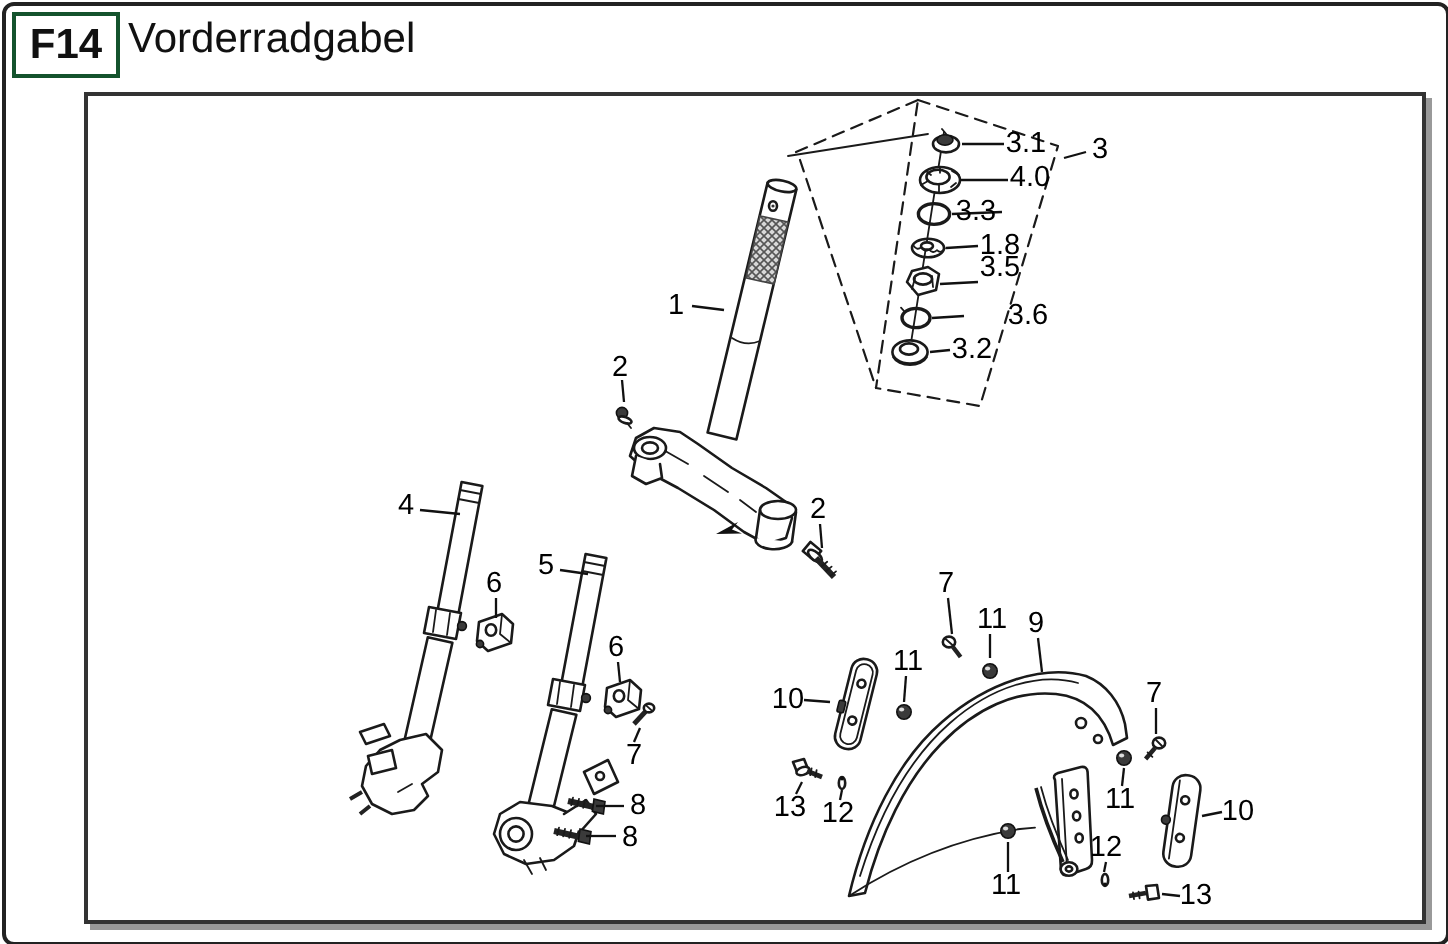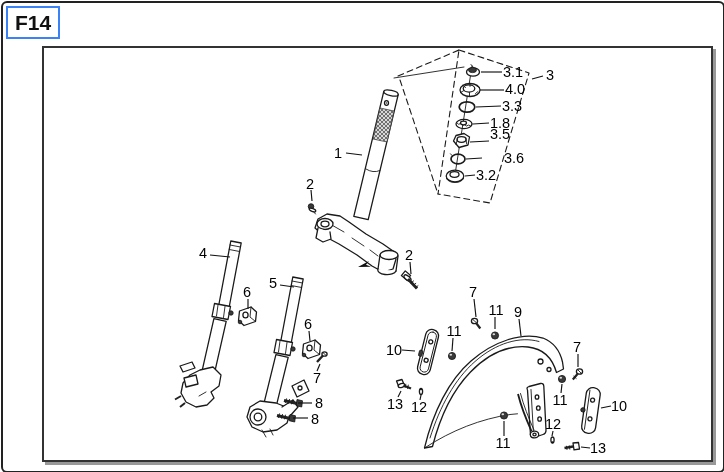--- a/index.html
+++ b/index.html
@@ -6,21 +6,21 @@
   .stage{
     position:relative;width:724px;height:472px;background:#fff;overflow:hidden;
     font-family:"Liberation Sans","DejaVu Sans",sans-serif;color:#111;
   }
   .outer-frame{
     position:absolute;left:1px;top:1px;width:720px;height:468px;
     border:2px solid #222;border-radius:6px;pointer-events:none;
   }
   .code-box{
     position:absolute;left:6px;top:6px;width:50px;height:29px;
-    border:2px solid #3b82f6;display:flex;align-items:center;justify-content:center;
+    border:2px solid #14532d;display:flex;align-items:center;justify-content:center;
     font-weight:bold;font-size:21px;letter-spacing:0px;background:#fff;
   }
   .title{
     position:absolute;left:64px;top:8px;font-size:21px;font-weight:400;color:#111;
     white-space:nowrap;
   }
   .diagram-box{
     position:absolute;left:42px;top:46px;width:667px;height:412px;
     border:2px solid #333;background:#fff;
     box-shadow:3px 3px 0 0 #999;
@@ -39,20 +39,21 @@
 </style>
 </head>
 <body>
 
 <div class="stage">
   <div class="outer-frame"></div>
 
   <div class="code-box">
     <span>F14</span>
   </div>
+  <div class="title">Vorderradgabel</div>
 
   <div class="diagram-box"></div>
 
   <svg class="art" width="724" height="472" viewBox="0 0 724 472">
     <defs>
       <pattern id="knurl" width="4" height="4" patternUnits="userSpaceOnUse">
         <rect width="4" height="4" fill="#d8d8d8"></rect>
         <path d="M0,4 L4,0 M0,0 L4,4" stroke="#555" stroke-width=".8"></path>
       </pattern>
     </defs>
@@ -314,21 +315,21 @@
     </g>
   </svg>
 
   <div>
     <span class="callout" style="left:338px;top:153px">1</span>
     <span class="callout" style="left:310px;top:184px">2</span>
     <span class="callout" style="left:409px;top:255px">2</span>
     <span class="callout" style="left:550px;top:75px">3</span>
     <span class="callout" style="left:513px;top:72px">3.1</span>
     <span class="callout" style="left:515px;top:89px">4.0</span>
-    <span class="callout" style="left:512px;top:106px">3.3</span>
+    <span class="callout" style="left:488px;top:106px">3.3</span>
     <span class="callout" style="left:500px;top:123px">1.8</span>
     <span class="callout" style="left:500px;top:134px">3.5</span>
     <span class="callout" style="left:514px;top:158px">3.6</span>
     <span class="callout" style="left:486px;top:175px">3.2</span>
     <span class="callout" style="left:203px;top:253px">4</span>
     <span class="callout" style="left:273px;top:283px">5</span>
     <span class="callout" style="left:247px;top:292px">6</span>
     <span class="callout" style="left:308px;top:324px">6</span>
     <span class="callout" style="left:317px;top:378px">7</span>
     <span class="callout" style="left:319px;top:403px">8</span>

